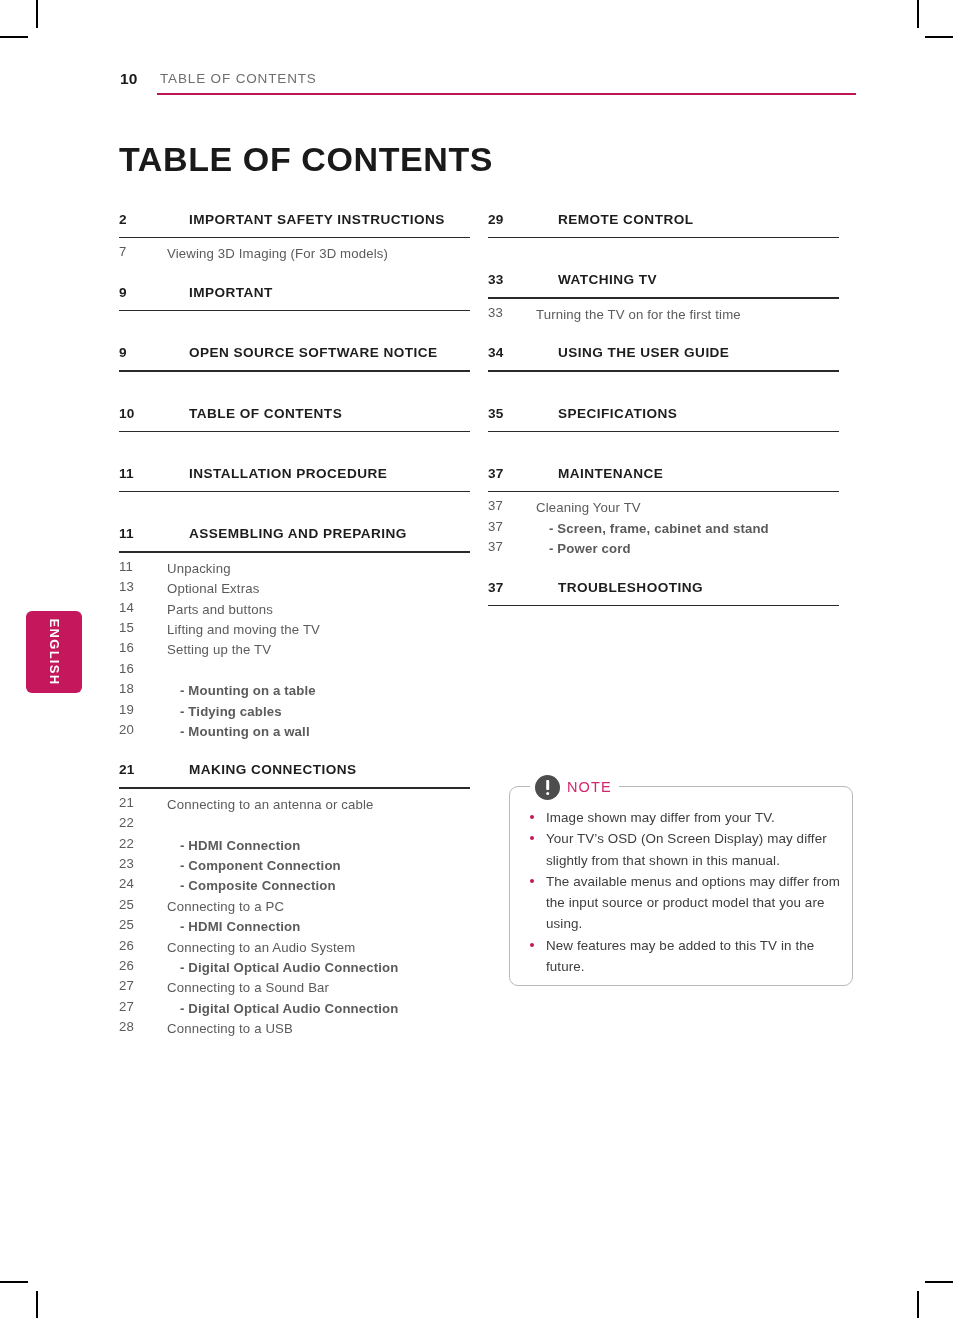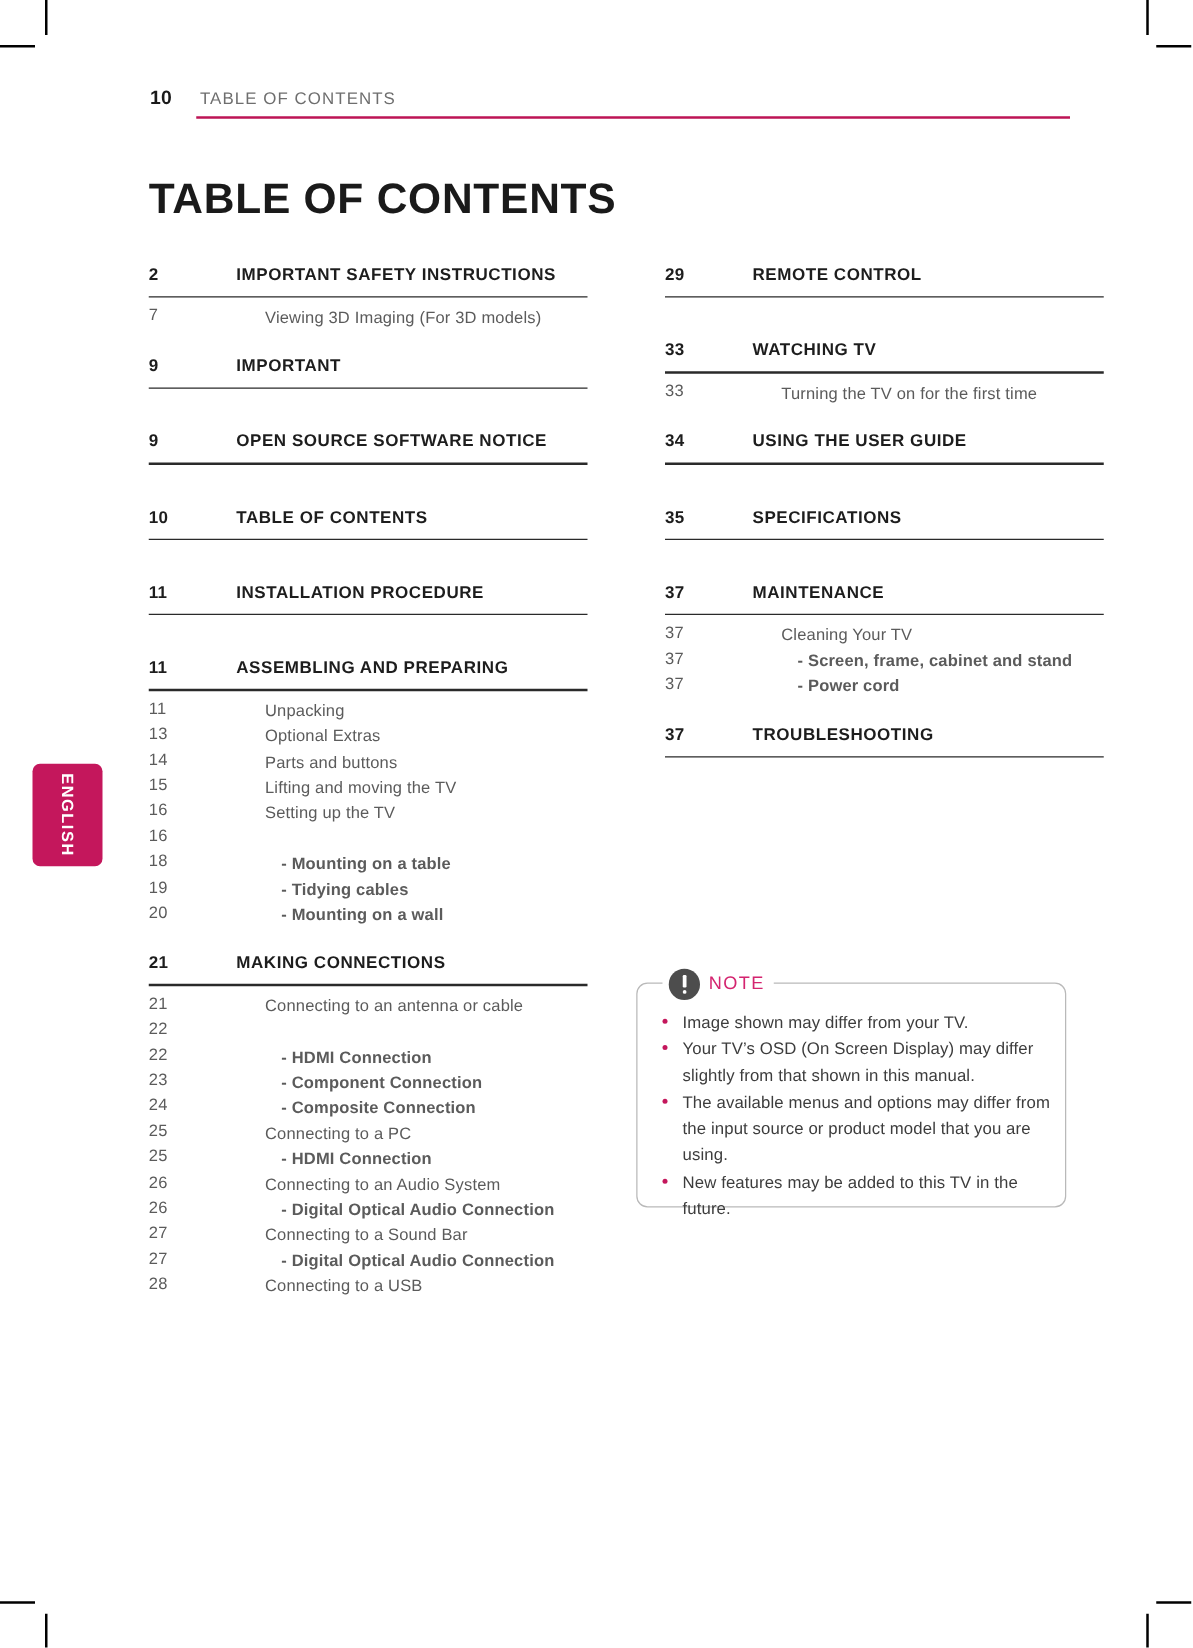--- a/index.html
+++ b/index.html
@@ -97,21 +97,21 @@
     letter-spacing: 1.3px;
   }
 
   
   .col {
     position: absolute;
     top: 212px;
     width: 352px;
   }
   .col-left  { left: 119px; }
-  .col-right { left: 532px; }
+  .col-right { left: 488px; }
 
   .sec {
     position: relative;
   }
   .sec-head {
     position: relative;
     height: 22px;
   }
   .sec-head .num {
     position: absolute;
@@ -154,34 +154,33 @@
     font-size: 13.2px;
     color: #5b5b5b;
     letter-spacing: 0.2px;
   }
   .sub .txt {
     display: block;
     font-size: 13.2px;
     color: #5b5b5b;
     line-height: 20.4px;
     letter-spacing: 0.15px;
-    margin-left: 45px;
   }
   .sub.indent .txt { padding-left: 13px; font-weight: bold; }
 
   .gap-after { height: 20px; }
   .gap-small { height: 14px; }
 
   
   .note-box {
     position: absolute;
     left: 509px;
     top: 786px;
     width: 344px;
-    height: 180px;
+    height: 200px;
     border: 1.3px solid #b9b9b9;
     border-radius: 9px;
     box-sizing: border-box;
   }
   .note-header {
     position: absolute;
     left: 20px;
     top: -15px;
     height: 30px;
     display: flex;

